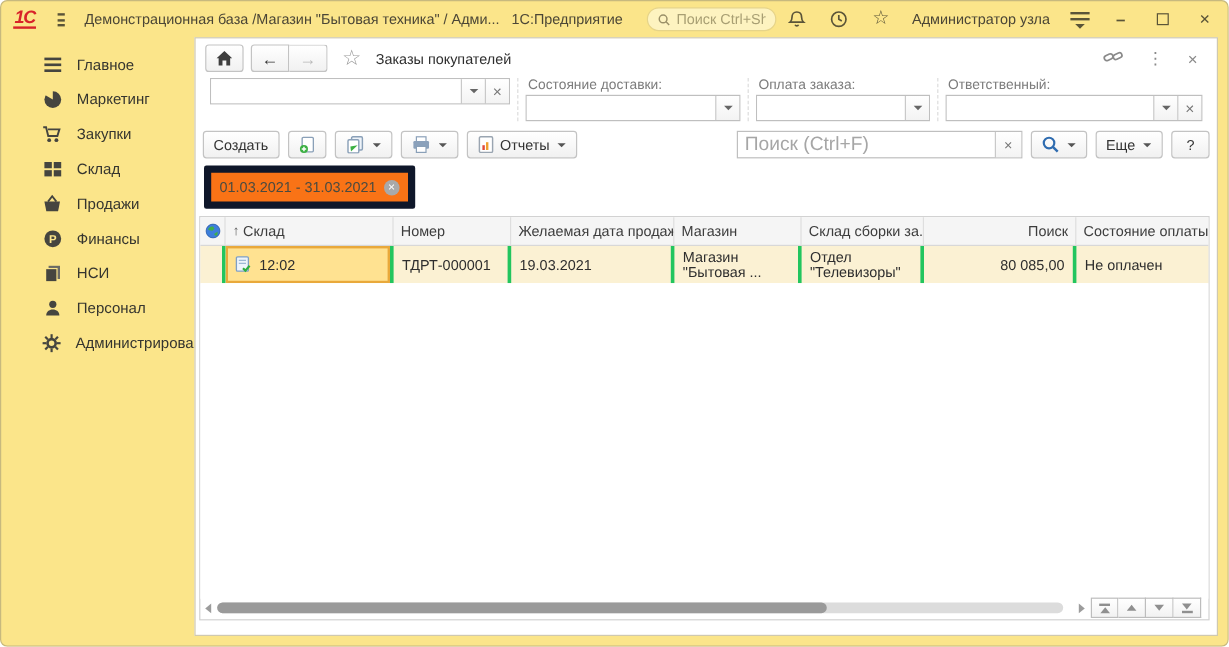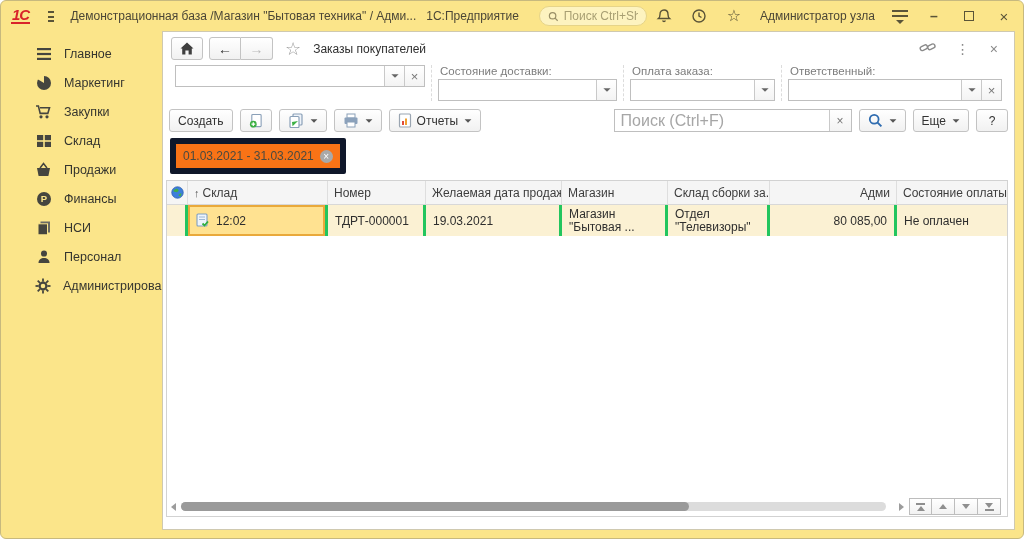--- a/index.html
+++ b/index.html
@@ -402,21 +402,21 @@
             </svg>
         </span>
         <span class="hcell c-date">
             <span class="sort-ind">↑</span>
             <span>Склад</span>
           </span>
         <span class="hcell c-num">Номер</span>
         <span class="hcell c-desired">Желаемая дата продажи</span>
         <span class="hcell c-store">Магазин</span>
         <span class="hcell c-wh">Склад сборки за...</span>
-        <span class="hcell c-sum">Адми</span>
+        <span class="hcell c-sum">Поиск</span>
         <span class="hcell c-pay">Состояние оплаты</span>
       </div>
 
       <div class="g-row">
         <span class="dcell c-icon"></span>
         <span class="dcell c-date" style="padding:0;">
           <span class="sel-cell">
             <svg width="15" height="15" viewBox="0 0 15 15">
                 <rect x="2" y="1" width="10" height="12" rx="1" fill="#eef4fb" stroke="#7f9fc4" stroke-width="1.1"></rect>
                 <line x1="4" y1="4" x2="10" y2="4" stroke="#9db8d4"></line>

